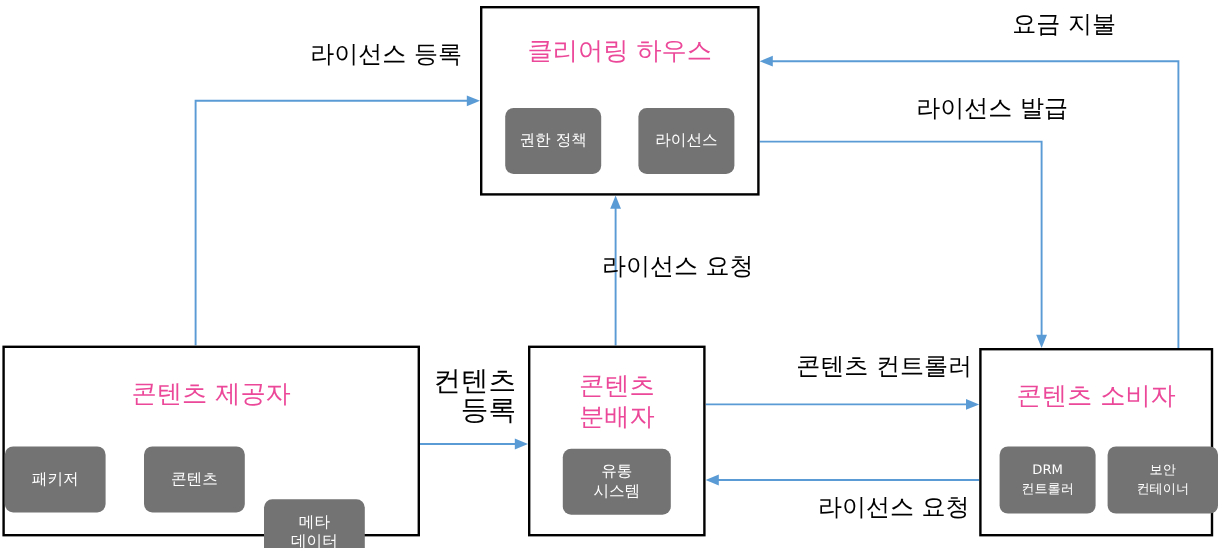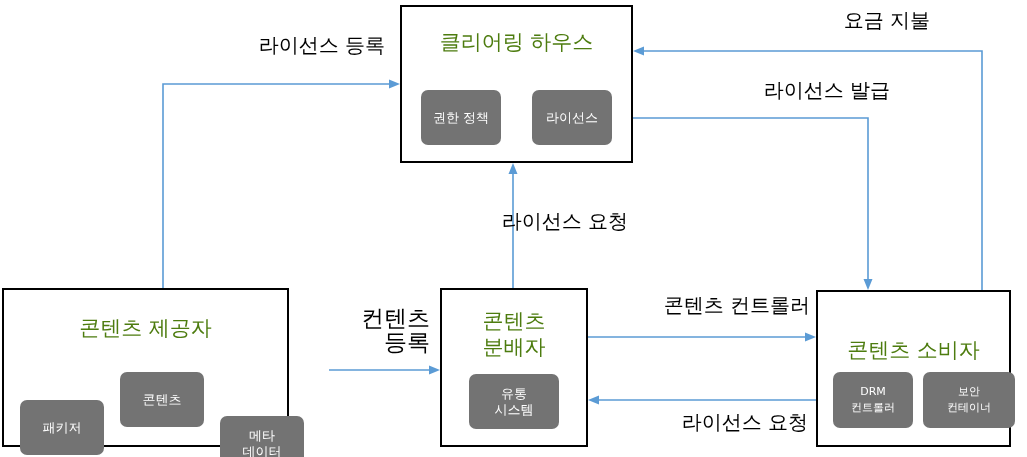--- a/index.html
+++ b/index.html
@@ -24,21 +24,21 @@
     box-sizing: border-box;
     border: 2px solid #000000;
     background: #ffffff;
     z-index: 5;
   }
   .entity-title {
     position: absolute;
     left: 0;
     right: 0;
     text-align: center;
-    color: #4d7c0f;
+    color: #ec4899;
     font-size: 21px;
     line-height: 26px;
     white-space: pre-line;
   }
   
   .chip {
     position: absolute;
     box-sizing: border-box;
     background: #737373;
     border-radius: 7px;
@@ -124,37 +124,37 @@
       <polygon class="edge-head" points="588,400 599,395.5 599,404.5"></polygon>
     </g>
   </svg>
 
   <div class="entity" style="left:400px; top:5px; width:233px; height:158px;">
     <div class="entity-title" style="top:22px;">클리어링 하우스</div>
     <div class="chip" style="left:19px; top:83px; width:80px; height:55px;">권한 정책</div>
     <div class="chip" style="left:130px; top:83px; width:80px; height:55px;">라이선스</div>
   </div>
 
-  <div class="entity" style="left:2px; top:288px; width:287px; height:159px;">
+  <div class="entity" style="left:2px; top:288px; width:348px; height:159px;">
     <div class="entity-title" style="top:25px;">콘텐츠 제공자</div>
-    <div class="chip" style="left:16px; top:82px; width:84px; height:55px;margin-top:28px;">패키저</div>
+    <div class="chip" style="left:0; top:82px; width:84px; height:55px;">패키저</div>
     <div class="chip" style="left:116px; top:82px; width:84px; height:55px;">콘텐츠</div>
     <div class="chip" style="left:216px; top:82px; width:84px; height:55px;margin-top:44px;">메타
 데이터</div>
   </div>
 
   <div class="entity" style="left:440px; top:288px; width:148px; height:159px;">
     <div class="entity-title" style="top:18px;">콘텐츠
 분배자</div>
     <div class="chip" style="left:27px; top:84px; width:90px; height:55px;">유통
 시스템</div>
   </div>
 
   <div class="entity" style="left:816px; top:290px; width:195px; height:157px;">
-    <div class="entity-title" style="top:25px;margin-top:20px;">콘텐츠 소비자</div>
+    <div class="entity-title" style="top:25px;">콘텐츠 소비자</div>
     <div class="chip small" style="left:15px; top:80px; width:80px; height:56px;">DRM
 컨트롤러</div>
     <div class="chip small" style="left:105px; top:80px; width:92px; height:56px;">보안
 컨테이너</div>
   </div>
 
   <div class="edge-label" style="left:155px; top:33px; width:230px;">라이선스 등록</div>
 
   <div class="edge-label" style="left:740px; top:8px; width:190px;">요금 지불</div>
 

